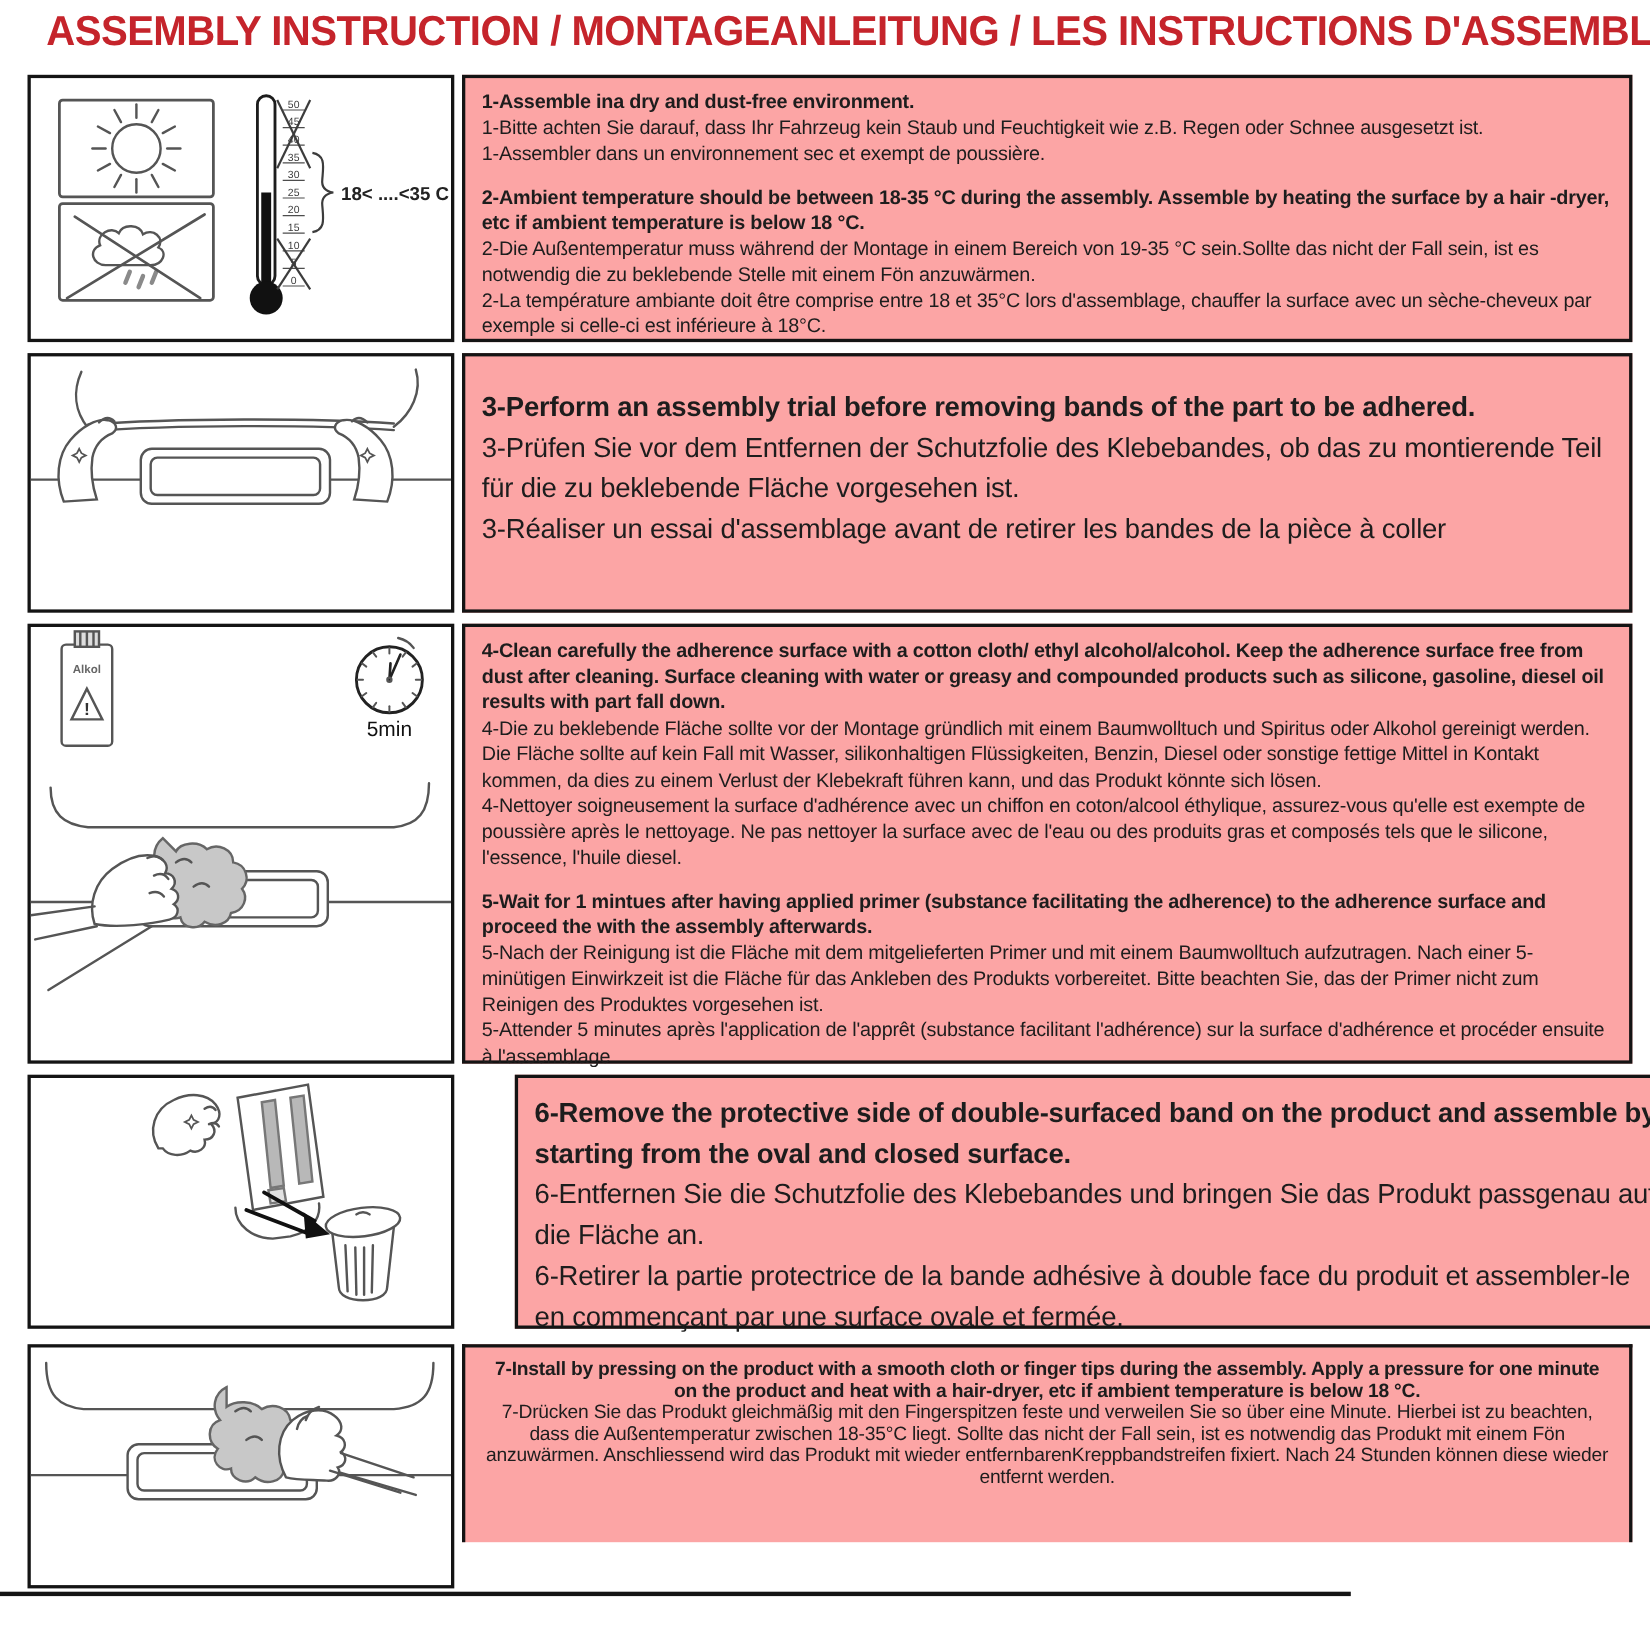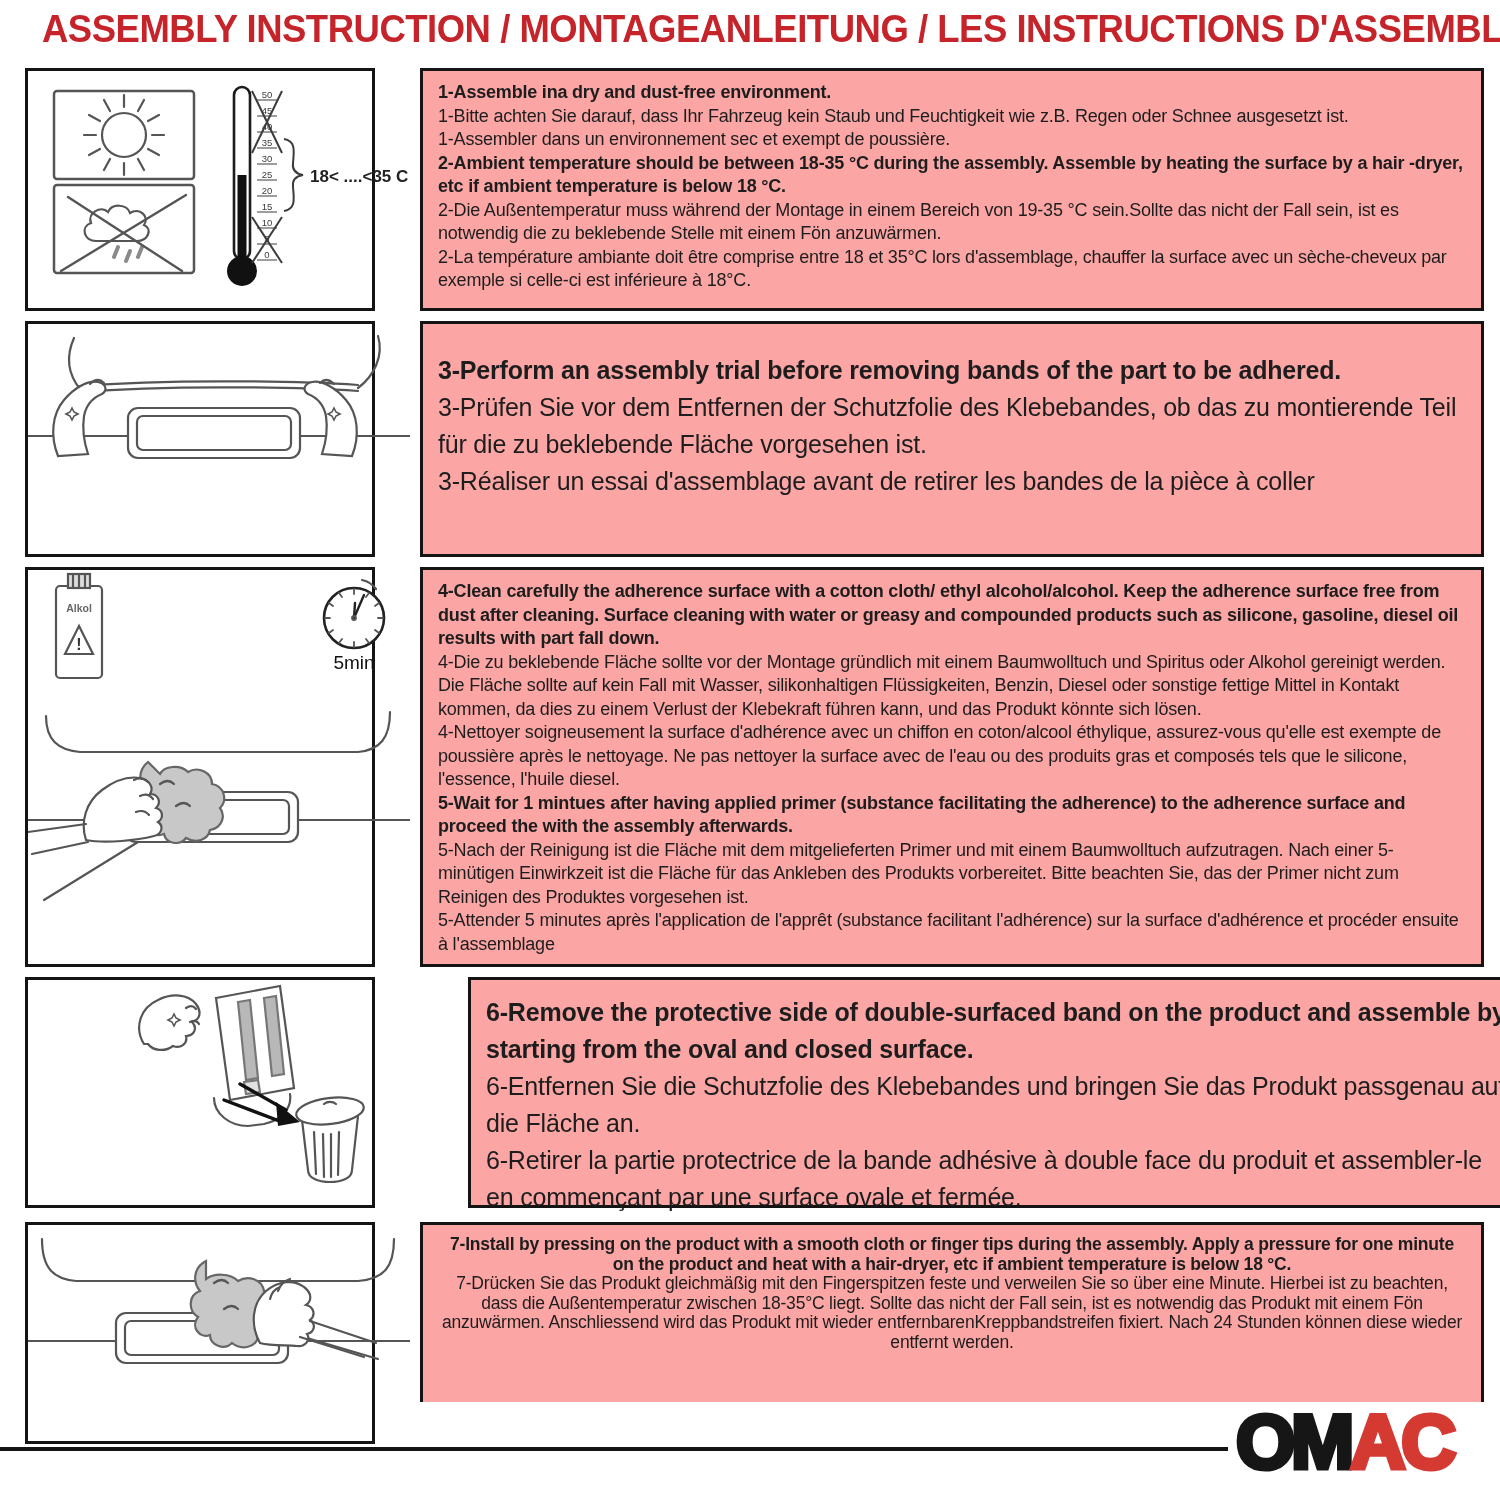--- a/index.html
+++ b/index.html
@@ -6,34 +6,34 @@
   body{width:1500px;height:1500px;font-family:"Liberation Sans",sans-serif;color:#1d1d1d;}
   .page{position:relative;width:1500px;height:1500px;overflow:hidden;background:#fff;}
   .title{
     position:absolute;left:42px;top:8px;
     font-size:38px;font-weight:bold;color:#c5242b;
     letter-spacing:-0.5px;white-space:nowrap;
     transform:scaleX(0.96);transform-origin:left top;
   }
   .row{position:absolute;left:0;width:1500px;}
   .art{
-    position:absolute;left:25px;width:350px;
+    position:absolute;left:25px;width:388px;
     border:3px solid #141414;background:#fff;box-sizing:border-box;
   }
   .txt{
     position:absolute;left:420px;width:1064px;
     border:3px solid #141414;background:#fca5a5;box-sizing:border-box;
     padding:8px 15px;letter-spacing:-0.2px;
   }
   p{margin:0;}
   .b{font-weight:bold;}
   .small p{font-size:18px;line-height:23.5px;}
   .tiny  p{font-size:17.5px;line-height:19.5px;}
   .big p{font-size:25px;line-height:37px;}
-  .gap{}
+  .gap{margin-top:16px;}
   .pt48{padding-top:28px;}
   .pt14{padding-top:14px;margin-left:48px;}
   .pt10{padding-top:10px;}
   .nobottom{border-bottom:none;}
   .footer-line{position:absolute;left:0;top:1447px;width:1228px;height:4px;background:#141414;}
   .logo{
     position:absolute;left:1236px;top:1398px;
     font-size:76px;font-weight:bold;letter-spacing:-4px;white-space:nowrap;
     -webkit-text-stroke:5px currentColor;
   }
@@ -302,17 +302,14 @@
         </g>
       </svg>
     </div>
     <div class="txt tiny nobottom" style="height:180px;padding-top:10px;">
       <p class="b">7-Install by pressing on the product with a smooth cloth or finger tips during the assembly. Apply a pressure for one minute on the product and heat with a hair-dryer, etc if ambient temperature is below 18 °C.</p>
       <p>7-Drücken Sie das Produkt gleichmäßig mit den Fingerspitzen feste und verweilen Sie so über eine Minute. Hierbei ist zu beachten, dass die Außentemperatur zwischen 18-35°C liegt. Sollte das nicht der Fall sein, ist es notwendig das Produkt mit einem Fön anzuwärmen. Anschliessend wird das Produkt mit wieder entfernbarenKreppbandstreifen fixiert. Nach 24 Stunden können diese wieder entfernt werden.</p>
     </div>
   </section>
 
   <div class="footer-line"></div>
-  <div class="logo">
-    <span class="blk">OM</span><span class="red">AC</span>
-  </div>
 
 </div>
 
 </body></html>

